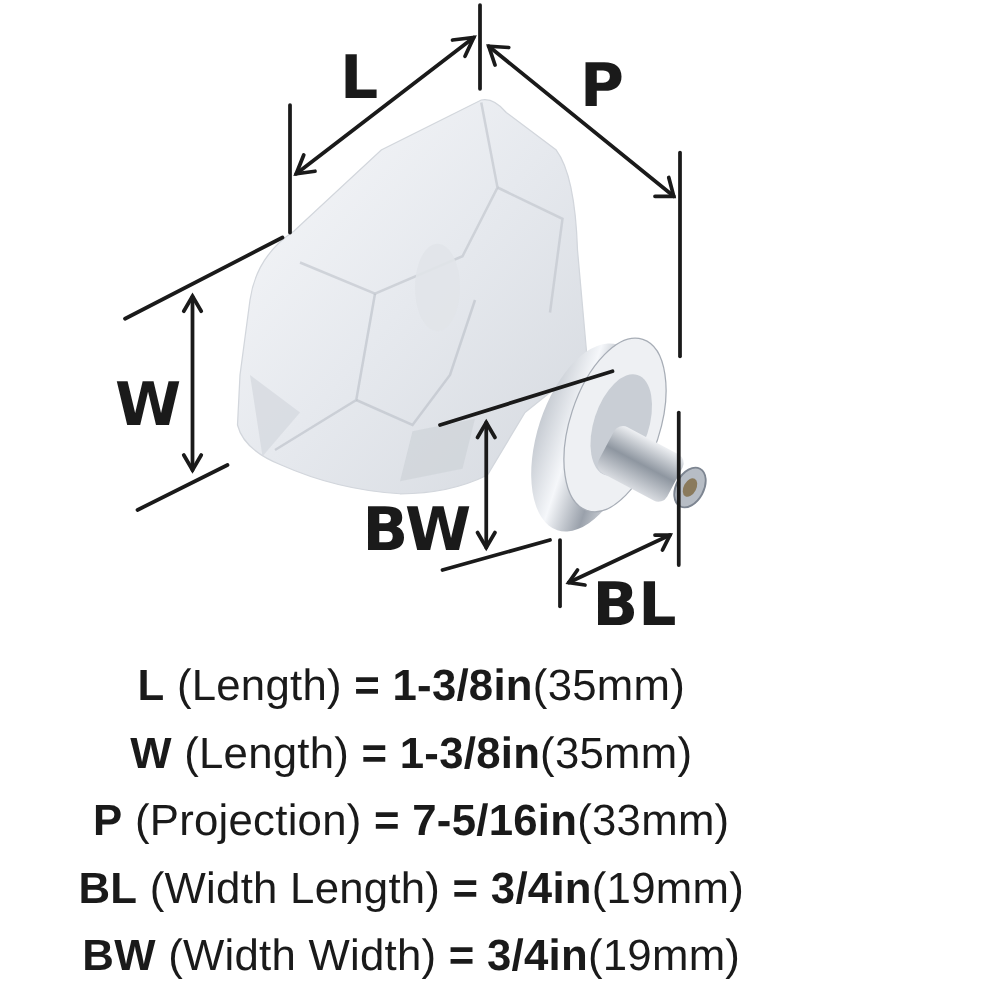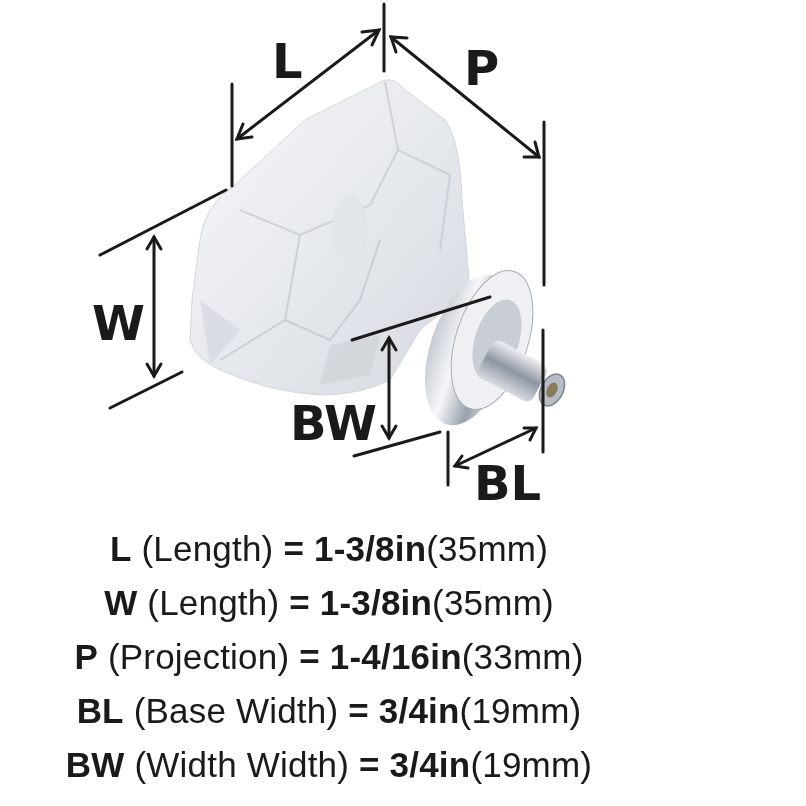--- a/index.html
+++ b/index.html
@@ -109,25 +109,25 @@
   <div class="spec-line">
     <span class="spec-code">W</span>
     <span class="spec-name">(Length)</span>
     <span class="spec-eq">=</span>
     <span class="spec-in">1-3/8in</span><span class="spec-mm">(35mm)</span>
   </div>
   <div class="spec-line">
     <span class="spec-code">P</span>
     <span class="spec-name">(Projection)</span>
     <span class="spec-eq">=</span>
-    <span class="spec-in">1-4/16in</span><span class="spec-mm">(33mm)</span>
+    <span class="spec-in">7-5/16in</span><span class="spec-mm">(33mm)</span>
   </div>
   <div class="spec-line">
     <span class="spec-code">BL</span>
-    <span class="spec-name">(Base Width)</span>
+    <span class="spec-name">(Width Length)</span>
     <span class="spec-eq">=</span>
     <span class="spec-in">3/4in</span><span class="spec-mm">(19mm)</span>
   </div>
   <div class="spec-line">
     <span class="spec-code">BW</span>
     <span class="spec-name">(Width Width)</span>
     <span class="spec-eq">=</span>
     <span class="spec-in">3/4in</span><span class="spec-mm">(19mm)</span>
   </div>
 </div>

